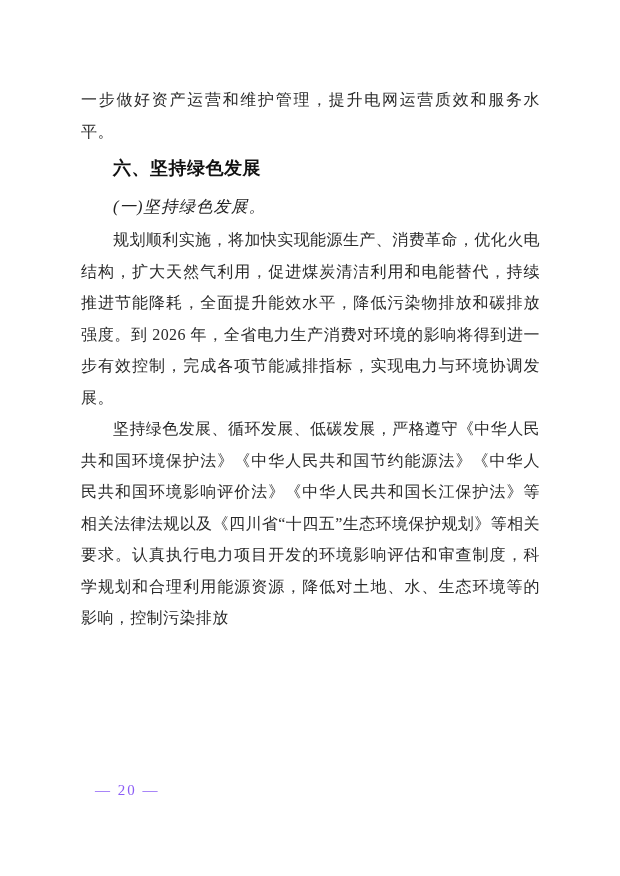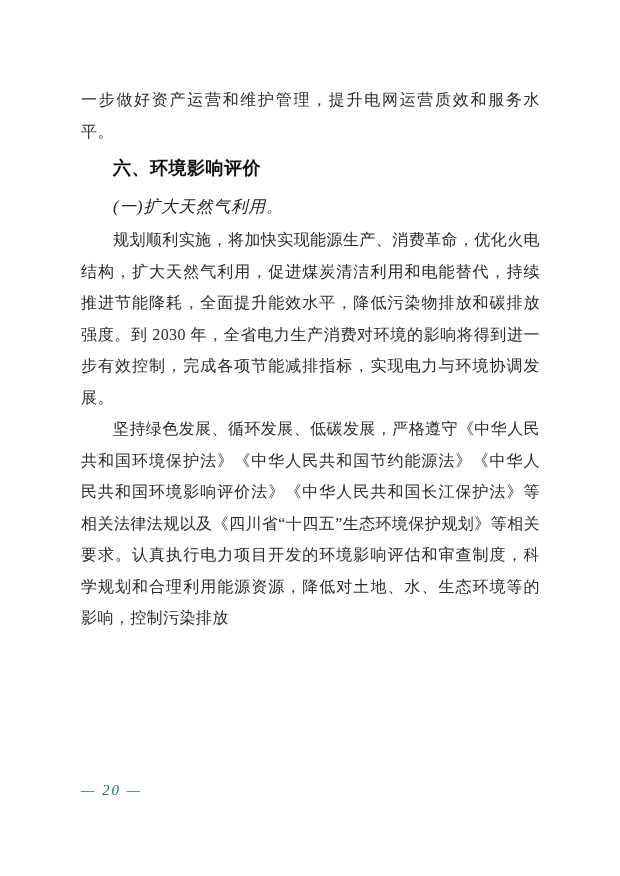--- a/index.html
+++ b/index.html
@@ -49,43 +49,42 @@
     padding-left: 32px;
     font-style: italic;
     font-weight: normal;
     font-size: 16.5px;
     line-height: 31px;
     color: #222222;
     letter-spacing: 1px;
   }
   .page-number {
     position: absolute;
-    left: 81px;
+    left: 95px;
     top: 780px;
     font-size: 15px;
     line-height: 20px;
     letter-spacing: 2px;
-    color: #0f766e;
-    font-style: italic;
+    color: #8b5cf6;
   }
 </style>
 </head>
 <body>
 
 <div class="page">
   <div class="text-block">
 
     <p class="body-para">一步做好资产运营和维护管理，提升电网运营质效和服务水平。</p>
 
-    <h2 class="section-heading">六、环境影响评价</h2>
+    <h2 class="section-heading">六、坚持绿色发展</h2>
 
-    <h3 class="sub-heading">(一)扩大天然气利用。</h3>
+    <h3 class="sub-heading">(一)坚持绿色发展。</h3>
 
 
-    <p class="body-para indent">规划顺利实施，将加快实现能源生产、消费革命，优化火电结构，扩大天然气利用，促进煤炭清洁利用和电能替代，持续推进节能降耗，全面提升能效水平，降低污染物排放和碳排放强度。到 2030 年，全省电力生产消费对环境的影响将得到进一步有效控制，完成各项节能减排指标，实现电力与环境协调发展。</p>
+    <p class="body-para indent">规划顺利实施，将加快实现能源生产、消费革命，优化火电结构，扩大天然气利用，促进煤炭清洁利用和电能替代，持续推进节能降耗，全面提升能效水平，降低污染物排放和碳排放强度。到 2026 年，全省电力生产消费对环境的影响将得到进一步有效控制，完成各项节能减排指标，实现电力与环境协调发展。</p>
 
 
     <p class="body-para indent">坚持绿色发展、循环发展、低碳发展，严格遵守《中华人民共和国环境保护法》《中华人民共和国节约能源法》《中华人民共和国环境影响评价法》《中华人民共和国长江保护法》等相关法律法规以及《四川省“十四五”生态环境保护规划》等相关要求。认真执行电力项目开发的环境影响评估和审查制度，科学规划和合理利用能源资源，降低对土地、水、生态环境等的影响，控制污染排放</p>
 
   </div>
 
   <div class="page-number">— 20 —</div>
 </div>
 
 </body></html>

